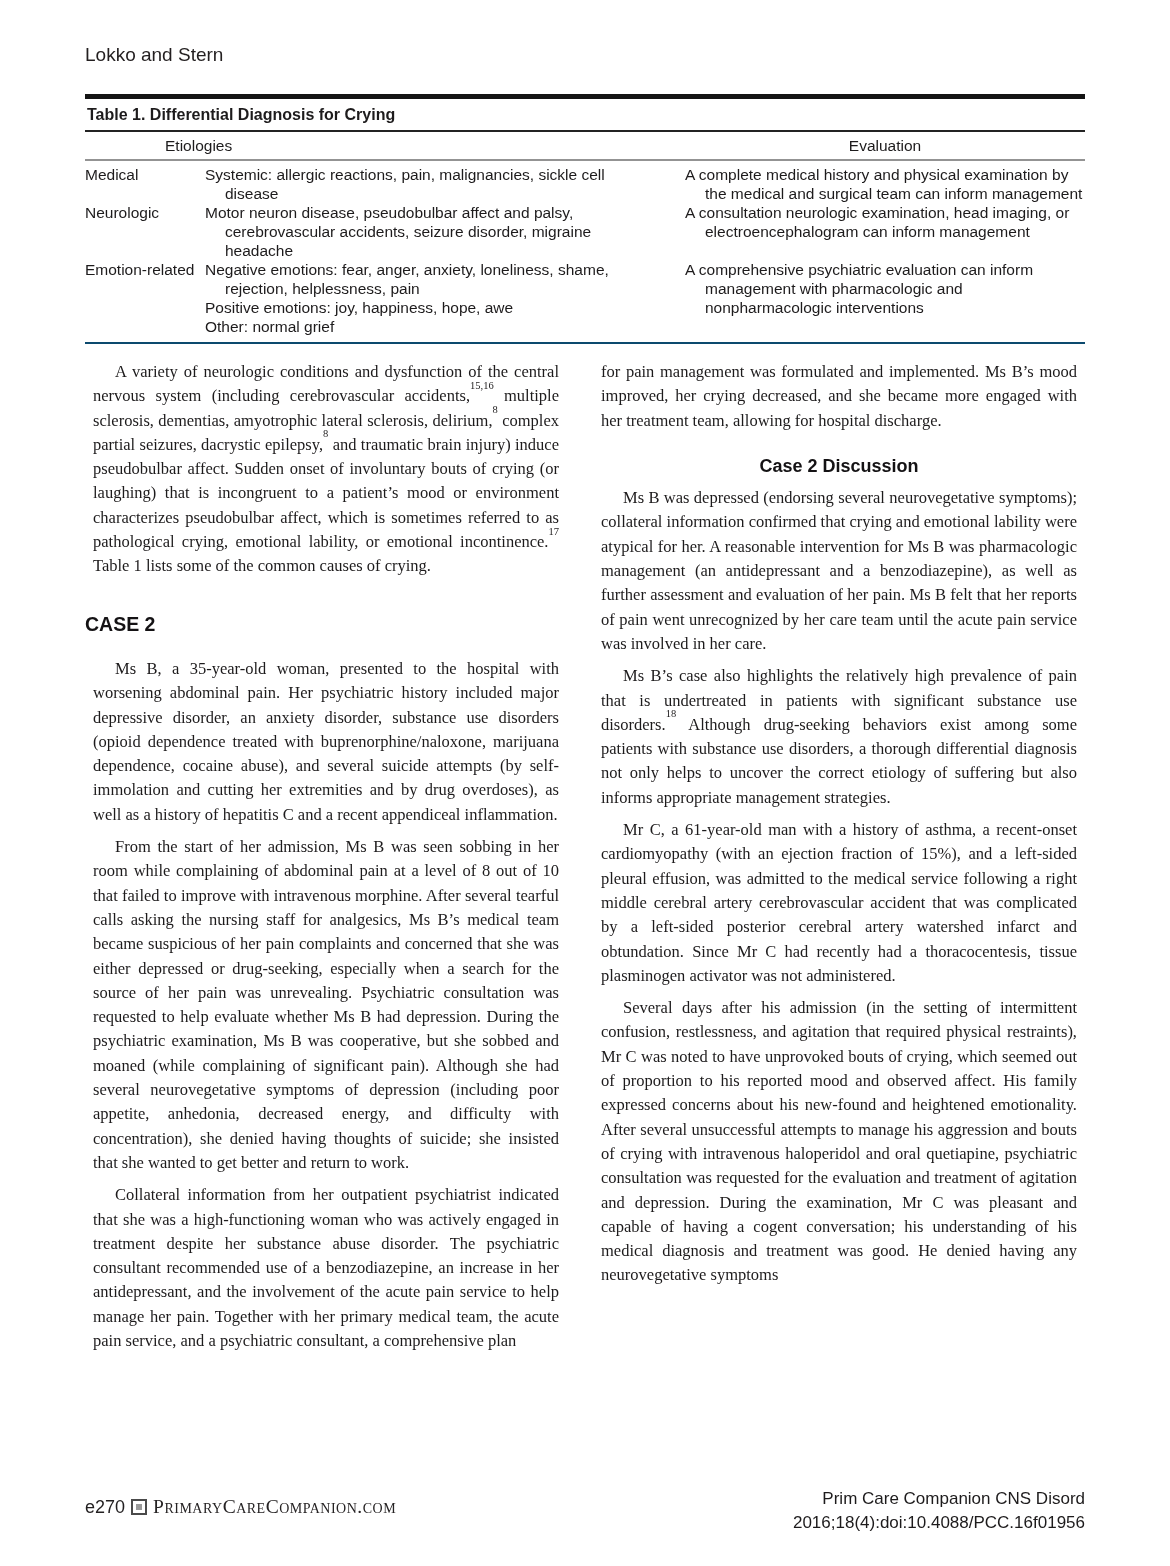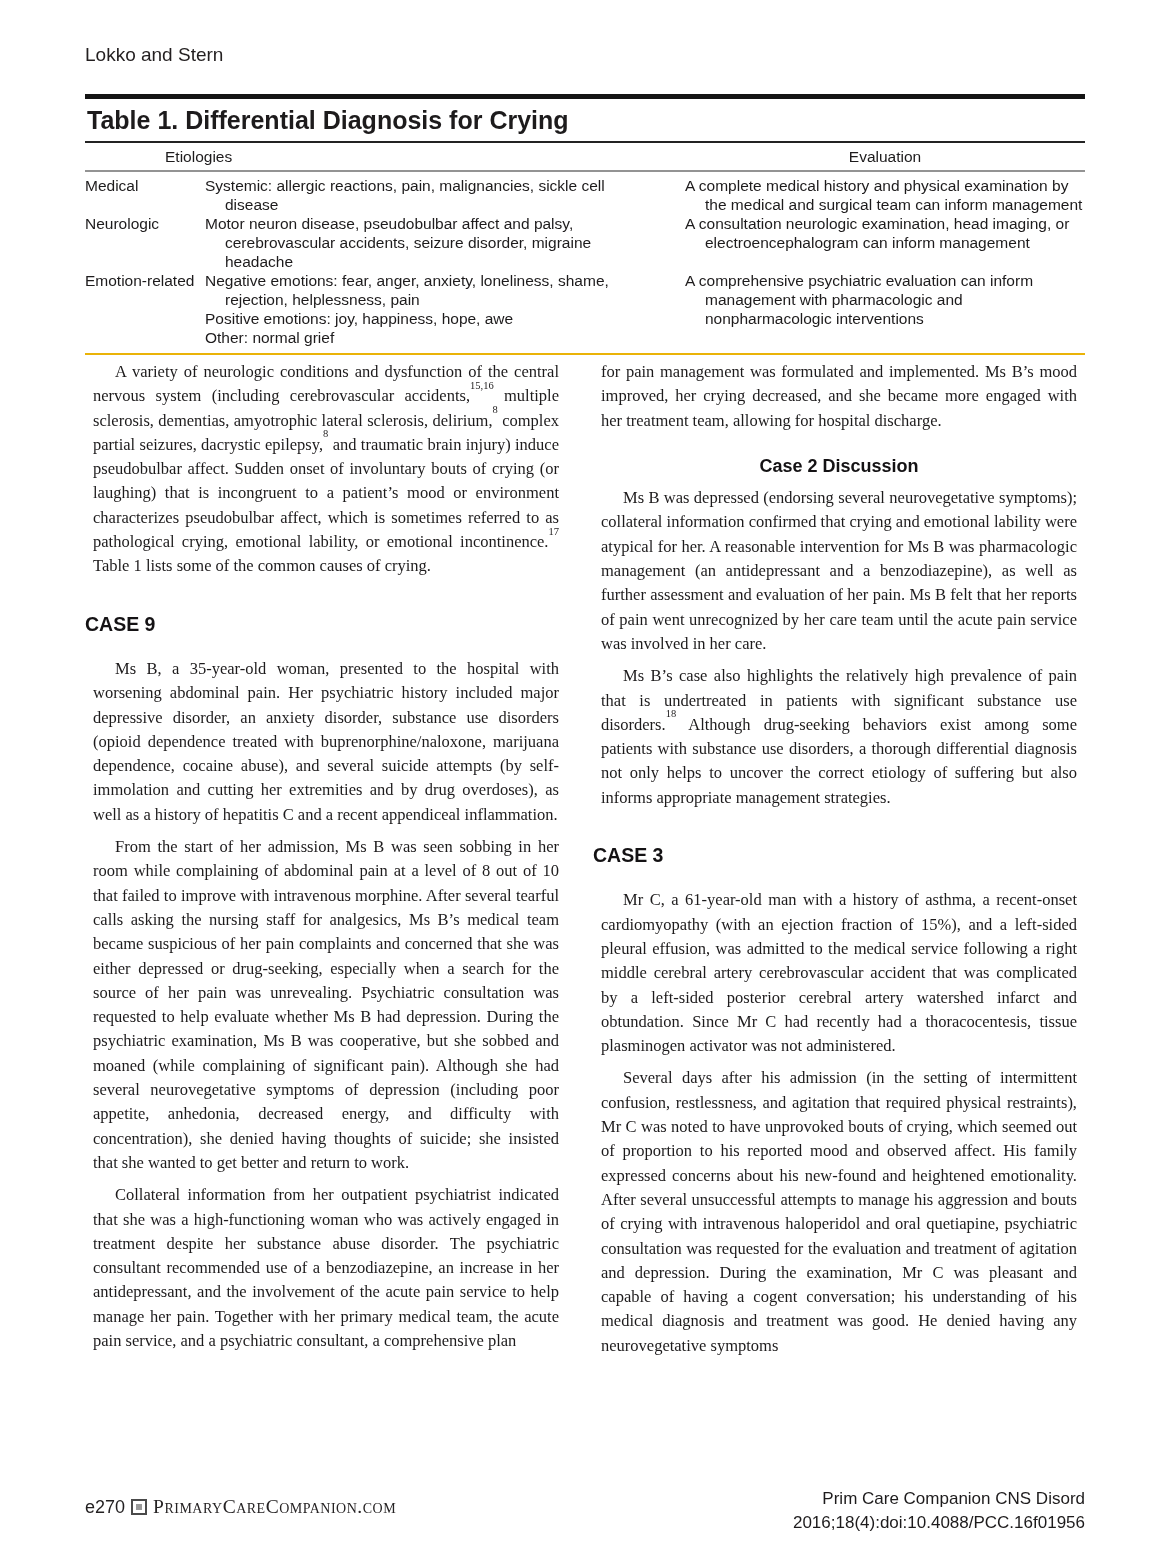--- a/index.html
+++ b/index.html
@@ -9,28 +9,28 @@
   }
   
   .running-header {
     position:absolute; left:85px; top:44px;
     font-family:"Liberation Sans", sans-serif; font-size:19px; color:#231f20;
   }
   
   .tblock { position:absolute; left:85px; top:94px; width:1000px;
     font-family:"Liberation Sans", sans-serif; color:#1d1b1c; }
   .tbar { height:5px; background:#141414; }
-  .ttitle { font-weight:bold; font-size:25px; padding:7px 2px 6px 2px;
+  .ttitle { font-weight:bold; font-size:16px; padding:7px 2px 6px 2px;
     border-bottom:2px solid #232323; }
   .thead { display:grid; grid-template-columns:600px 400px;
     padding:5px 0 4px 0; border-bottom:2px solid #939393; font-size:15.5px; }
   .thead .h-etio { padding-left:80px; }
   .thead .h-eval { text-align:center; }
   .tbody { font-size:15.5px; line-height:19px; padding:4px 0 6px 0;
-    border-bottom:2px solid #eab308; }
+    border-bottom:2px solid #0c4a6e; }
   .trow { display:grid; grid-template-columns:120px 480px 400px; }
   .tcell-etio { padding-right:26px; }
   .hang { padding-left:20px; text-indent:-20px; }
   
   .columns { position:absolute; left:85px; top:352px; width:1000px;
     display:flex; gap:26px; font-size:16.5px; line-height:24.3px; }
   .col-left { width:482px; }
   .col-right { width:492px; }
   .body-p { margin:8px; text-align:justify; }
   .indent { text-indent:22px; }
@@ -95,31 +95,30 @@
         <div class="tcell-eval">
           <div class="hang">A comprehensive psychiatric evaluation can inform management with pharmacologic and nonpharmacologic interventions</div>
         </div>
       </div>
     </div>
   </div>
 
   <div class="columns">
     <div class="col-left">
       <p class="body-p indent">A variety of neurologic conditions and dysfunction of the central nervous system (including cerebrovascular accidents,<sup>15,16</sup> multiple sclerosis, dementias, amyotrophic lateral sclerosis, delirium,<sup>8</sup> complex partial seizures, dacrystic epilepsy,<sup>8</sup> and traumatic brain injury) induce pseudobulbar affect. Sudden onset of involuntary bouts of crying (or laughing) that is incongruent to a patient’s mood or environment characterizes pseudobulbar affect, which is sometimes referred to as pathological crying, emotional lability, or emotional incontinence.<sup>17</sup> Table 1 lists some of the common causes of crying.</p>
-      <h2 class="case-head">CASE 9</h2>
+      <h2 class="case-head">CASE 2</h2>
       <p class="body-p indent">Ms B, a 35-year-old woman, presented to the hospital with worsening abdominal pain. Her psychiatric history included major depressive disorder, an anxiety disorder, substance use disorders (opioid dependence treated with buprenorphine/naloxone, marijuana dependence, cocaine abuse), and several suicide attempts (by self-immolation and cutting her extremities and by drug overdoses), as well as a history of hepatitis C and a recent appendiceal inflammation.</p>
       <p class="body-p indent">From the start of her admission, Ms B was seen sobbing in her room while complaining of abdominal pain at a level of 8 out of 10 that failed to improve with intravenous morphine. After several tearful calls asking the nursing staff for analgesics, Ms B’s medical team became suspicious of her pain complaints and concerned that she was either depressed or drug-seeking, especially when a search for the source of her pain was unrevealing. Psychiatric consultation was requested to help evaluate whether Ms B had depression. During the psychiatric examination, Ms B was cooperative, but she sobbed and moaned (while complaining of significant pain). Although she had several neurovegetative symptoms of depression (including poor appetite, anhedonia, decreased energy, and difficulty with concentration), she denied having thoughts of suicide; she insisted that she wanted to get better and return to work.</p>
       <p class="body-p indent">Collateral information from her outpatient psychiatrist indicated that she was a high-functioning woman who was actively engaged in treatment despite her substance abuse disorder. The psychiatric consultant recommended use of a benzodiazepine, an increase in her antidepressant, and the involvement of the acute pain service to help manage her pain. Together with her primary medical team, the acute pain service, and a psychiatric consultant, a comprehensive plan</p>
     </div>
     <div class="col-right">
       <p class="body-p">for pain management was formulated and implemented. Ms B’s mood improved, her crying decreased, and she became more engaged with her treatment team, allowing for hospital discharge.</p>
       <h3 class="sub-head">Case 2 Discussion</h3>
       <p class="body-p indent">Ms B was depressed (endorsing several neurovegetative symptoms); collateral information confirmed that crying and emotional lability were atypical for her. A reasonable intervention for Ms B was pharmacologic management (an antidepressant and a benzodiazepine), as well as further assessment and evaluation of her pain. Ms B felt that her reports of pain went unrecognized by her care team until the acute pain service was involved in her care.</p>
       <p class="body-p indent">Ms B’s case also highlights the relatively high prevalence of pain that is undertreated in patients with significant substance use disorders.<sup>18</sup> Although drug-seeking behaviors exist among some patients with substance use disorders, a thorough differential diagnosis not only helps to uncover the correct etiology of suffering but also informs appropriate management strategies.</p>
-      <h2 class="case-head">CASE 3</h2>
       <p class="body-p indent">Mr C, a 61-year-old man with a history of asthma, a recent-onset cardiomyopathy (with an ejection fraction of 15%), and a left-sided pleural effusion, was admitted to the medical service following a right middle cerebral artery cerebrovascular accident that was complicated by a left-sided posterior cerebral artery watershed infarct and obtundation. Since Mr C had recently had a thoracocentesis, tissue plasminogen activator was not administered.</p>
       <p class="body-p indent">Several days after his admission (in the setting of intermittent confusion, restlessness, and agitation that required physical restraints), Mr C was noted to have unprovoked bouts of crying, which seemed out of proportion to his reported mood and observed affect. His family expressed concerns about his new-found and heightened emotionality. After several unsuccessful attempts to manage his aggression and bouts of crying with intravenous haloperidol and oral quetiapine, psychiatric consultation was requested for the evaluation and treatment of agitation and depression. During the examination, Mr C was pleasant and capable of having a cogent conversation; his understanding of his medical diagnosis and treatment was good. He denied having any neurovegetative symptoms</p>
     </div>
   </div>
 
   <div class="footer-left">
     <span class="pageno">e270</span>
     <span class="logo-box">
       <span class="inner"></span>
     </span>

